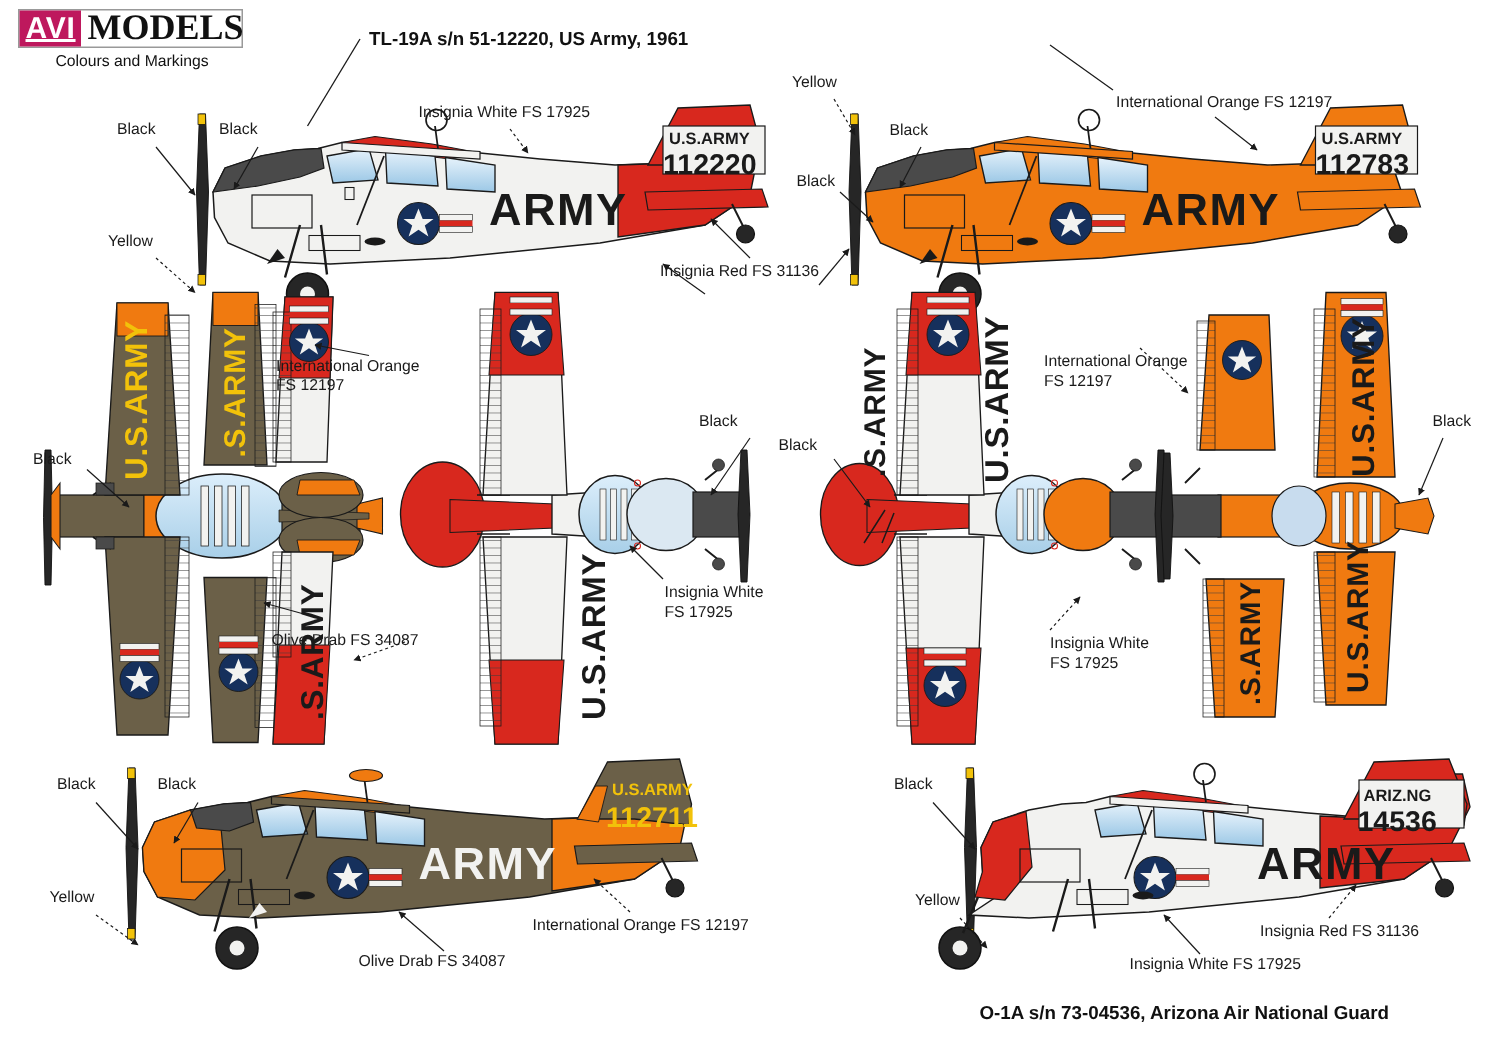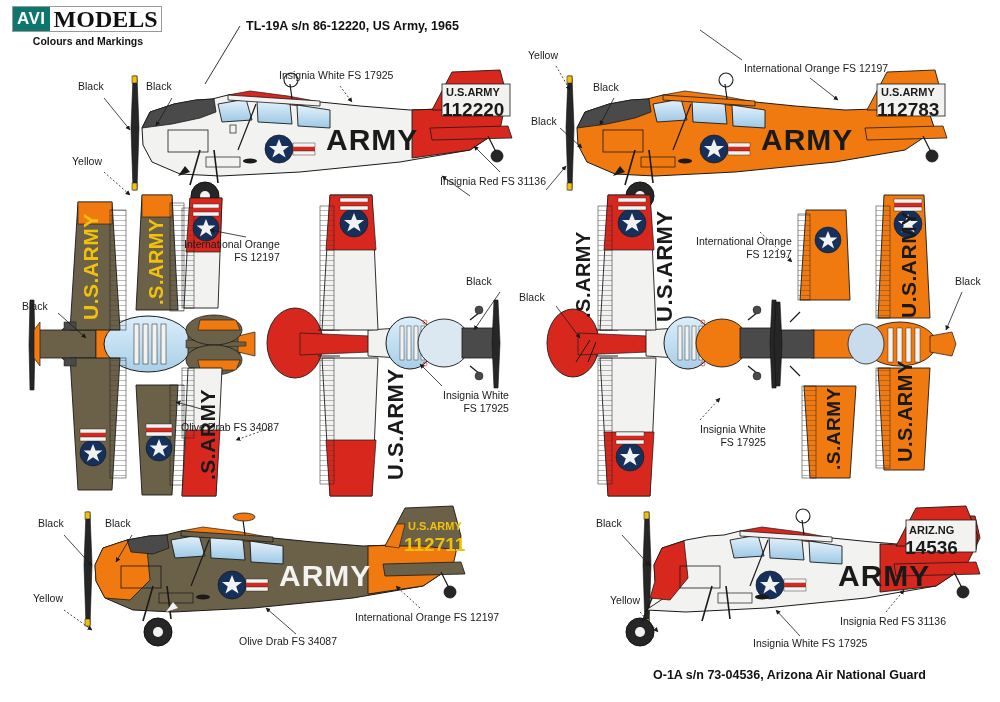--- a/index.html
+++ b/index.html
@@ -24,49 +24,49 @@
     position: absolute; left: 12px; top: 6px;
     width: 180px;
   }
   .logo-box {
     display: flex; align-items: stretch;
     border: 1px solid #999;
     width: 150px; height: 26px;
     background: #fff;
   }
   .logo-avi {
-    background: #0f766e; color: #fff;
-    font-weight: bold; font-size: 17px;
+    background: #be185d; color: #fff;
+    font-weight: bold; font-size: 20px;
     letter-spacing: 0.5px;
     padding: 0 4px;
     display: flex; align-items: center; justify-content: center;
     font-family: "Liberation Sans", sans-serif;
+    text-decoration: underline;
   }
   .logo-models {
     color: #111; font-weight: bold; font-size: 24px;
     padding: 0 4px;
     display: flex; align-items: center; justify-content: center;
     font-family: Liberation Serif, serif;
   }
   .logo-sub {
-    font-size: 10.5px; font-weight: bold; color: #111;
+    font-size: 10.5px; font-weight: normal; color: #111;
     text-align: center; width: 152px;
     margin-top: 3px;
     font-family: "Liberation Sans", sans-serif;
   }
 
   
   .lbl {
     position: absolute;
     font-family: "Liberation Sans", sans-serif;
     font-size: 10.5px;
     color: #1a1a1a;
     white-space: pre;
     line-height: 1.22;
-    text-align: right;
   }
   .title {
     position: absolute;
     font-family: "Liberation Sans", sans-serif;
     font-size: 12.5px;
     font-weight: bold;
     color: #111;
     white-space: nowrap;
   }
   .caption {
@@ -84,21 +84,21 @@
 <div id="sheet">
 
   <div class="logo-wrap">
     <div class="logo-box">
       <div class="logo-avi">AVI</div>
       <div class="logo-models">MODELS</div>
     </div>
     <div class="logo-sub">Colours and Markings</div>
   </div>
 
-  <div class="title" style="left:246px; top:19px;">TL-19A s/n 86-12220, US Army, 1965</div>
+  <div class="title" style="left:246px; top:19px;">TL-19A s/n 51-12220, US Army, 1961</div>
   <div class="caption" style="left:653px; top:668px;">O-1A s/n 73-04536, Arizona Air National Guard</div>
 
   <svg class="art" viewBox="0 0 1000 702">
     <defs>
       <linearGradient id="glassG" x1="0" y1="0" x2="0" y2="1">
         <stop offset="0%" stop-color="#e6f2fb"></stop>
         <stop offset="100%" stop-color="#9cc8e6"></stop>
       </linearGradient>
       <linearGradient id="glassG2" x1="0" y1="0" x2="0" y2="1">
         <stop offset="0%" stop-color="#dceefb"></stop>

